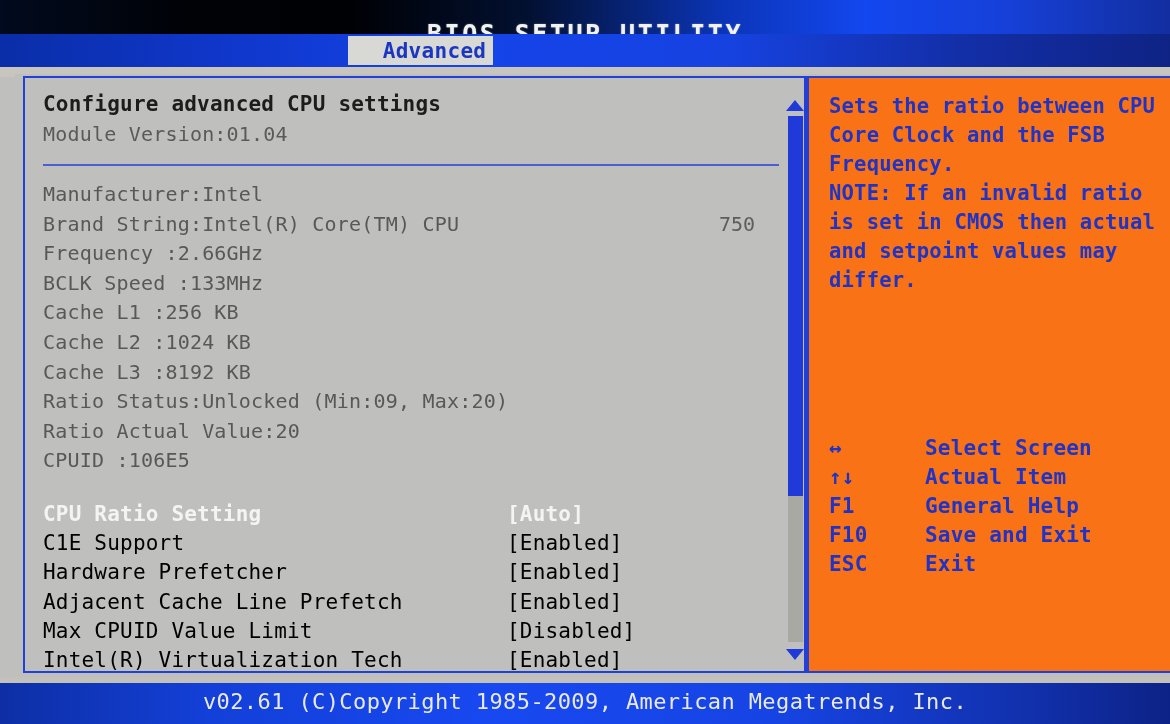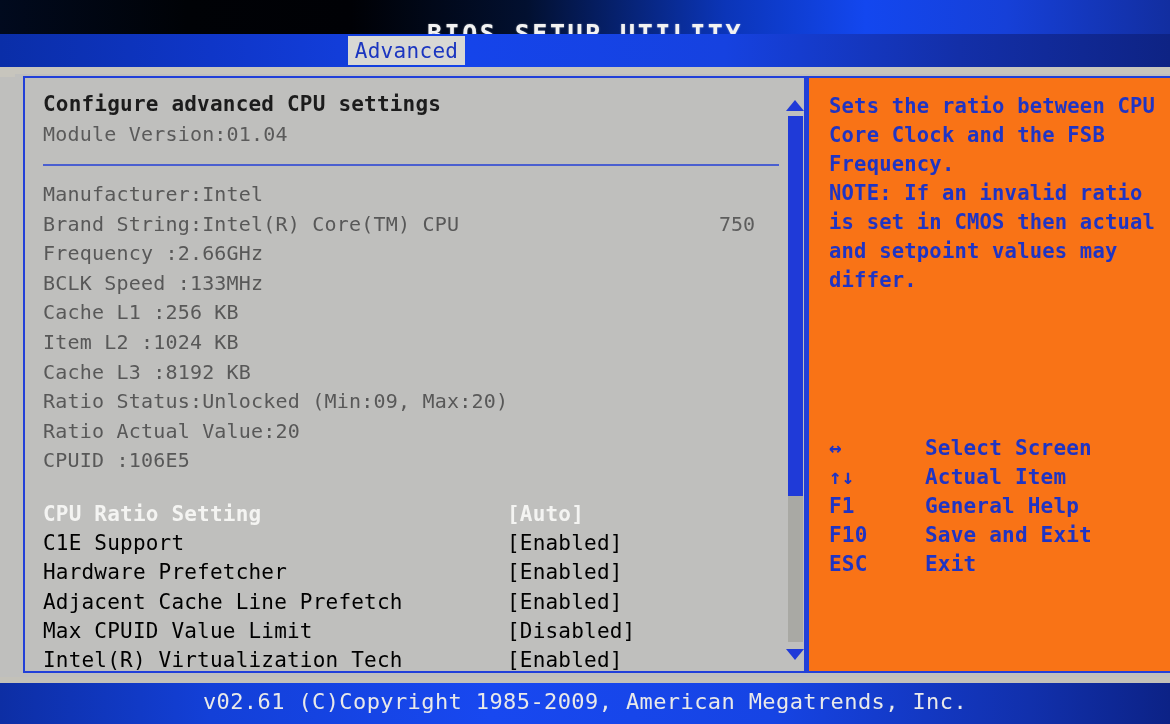--- a/index.html
+++ b/index.html
@@ -49,23 +49,24 @@
   }
   #tab-advanced {
     position: absolute;
     left: 348px; top: 36px;
     width: 117px; height: 29px;
     background: #d8d8d4;
     display: flex;
     align-items: center;
     justify-content: center;
     font-size: 21px;
-    font-weight: normal;
+    font-weight: bold;
     color: #1b36c0;
     letter-spacing: .3px;
+    padding-left: 28px;
   }
 
   #belowtab {
     position: absolute;
     left: 0; top: 67px;
     width: 1170px; height: 10px;
     background: #c7c5bd;
   }
 
   
@@ -263,21 +264,21 @@
       <div id="module-version">Module Version:01.04</div>
       <div id="hrule"></div>
 
       <div id="cpu-info-list">
           <div class="info-row" style="top: 104px;"><span class="info-label">Manufacturer:Intel</span></div>
           <div class="info-row" style="top: 133.6px;"><span class="info-label">Brand String:Intel(R) Core(TM) CPU</span></div>
           <div id="brand-extra" style="top: 133.6px;">750</div>
           <div class="info-row" style="top: 163.2px;"><span class="info-label">Frequency    :2.66GHz</span></div>
           <div class="info-row" style="top: 192.8px;"><span class="info-label">BCLK Speed   :133MHz</span></div>
           <div class="info-row" style="top: 222.4px;"><span class="info-label">Cache L1     :256 KB</span></div>
-          <div class="info-row" style="top: 252px;"><span class="info-label">Item L2     :1024 KB</span></div>
+          <div class="info-row" style="top: 252px;"><span class="info-label">Cache L2     :1024 KB</span></div>
           <div class="info-row" style="top: 281.6px;"><span class="info-label">Cache L3     :8192 KB</span></div>
           <div class="info-row" style="top: 311.2px;"><span class="info-label">Ratio Status:Unlocked  (Min:09, Max:20)</span></div>
           <div class="info-row" style="top: 340.8px;"><span class="info-label">Ratio Actual Value:20</span></div>
           <div class="info-row" style="top: 370.4px;"><span class="info-label">CPUID        :106E5</span></div>
         </div>
       <div id="settings-list">
           <div class="set-row selected" style="top: 424px; text-align: center;">
             <span class="set-name">CPU Ratio Setting</span>
             <span class="set-val">[Auto]</span>
           </div>

